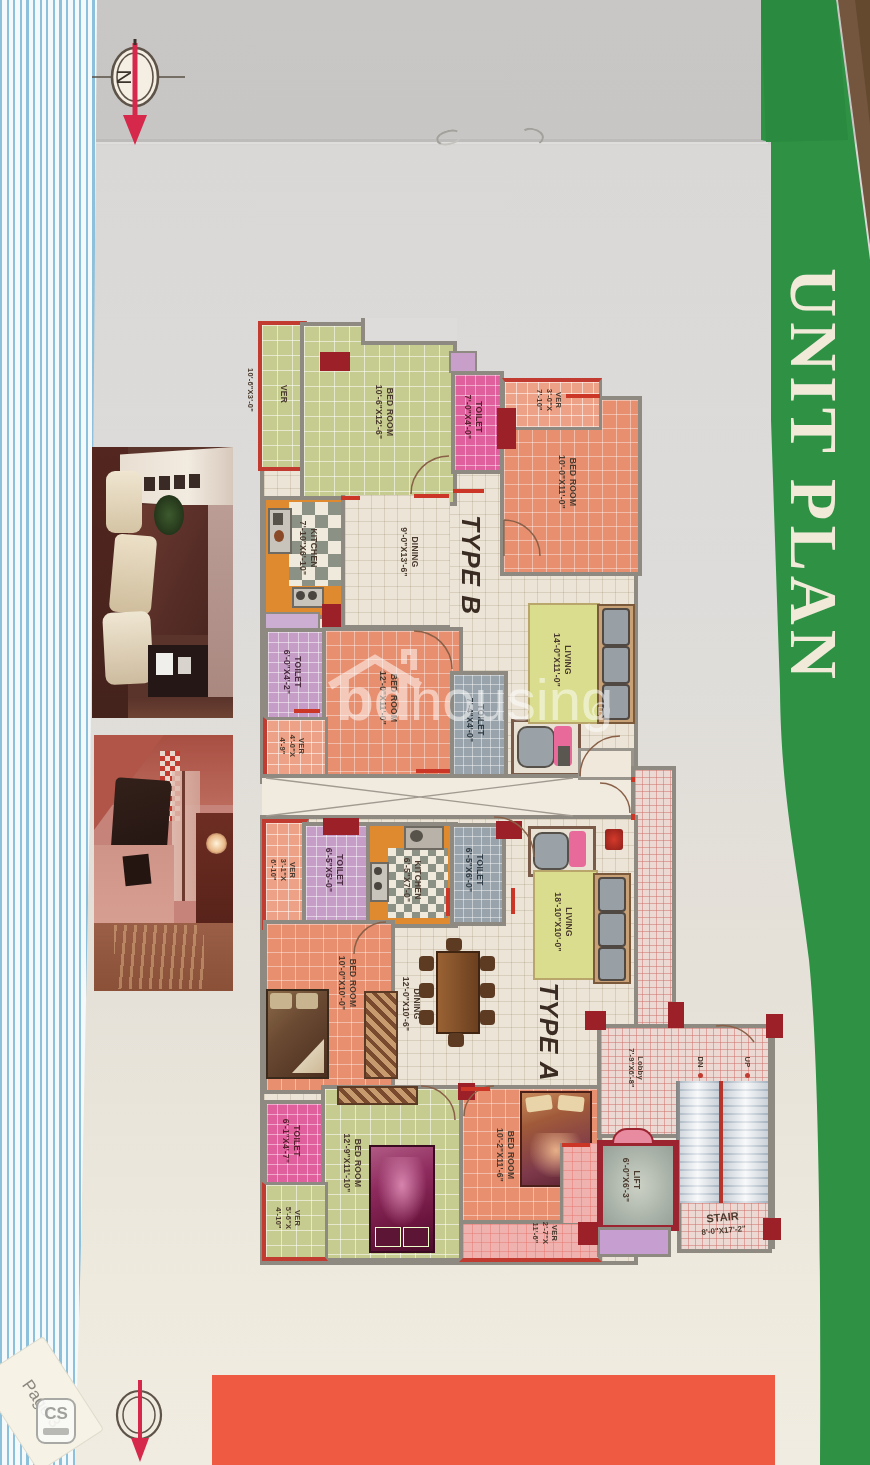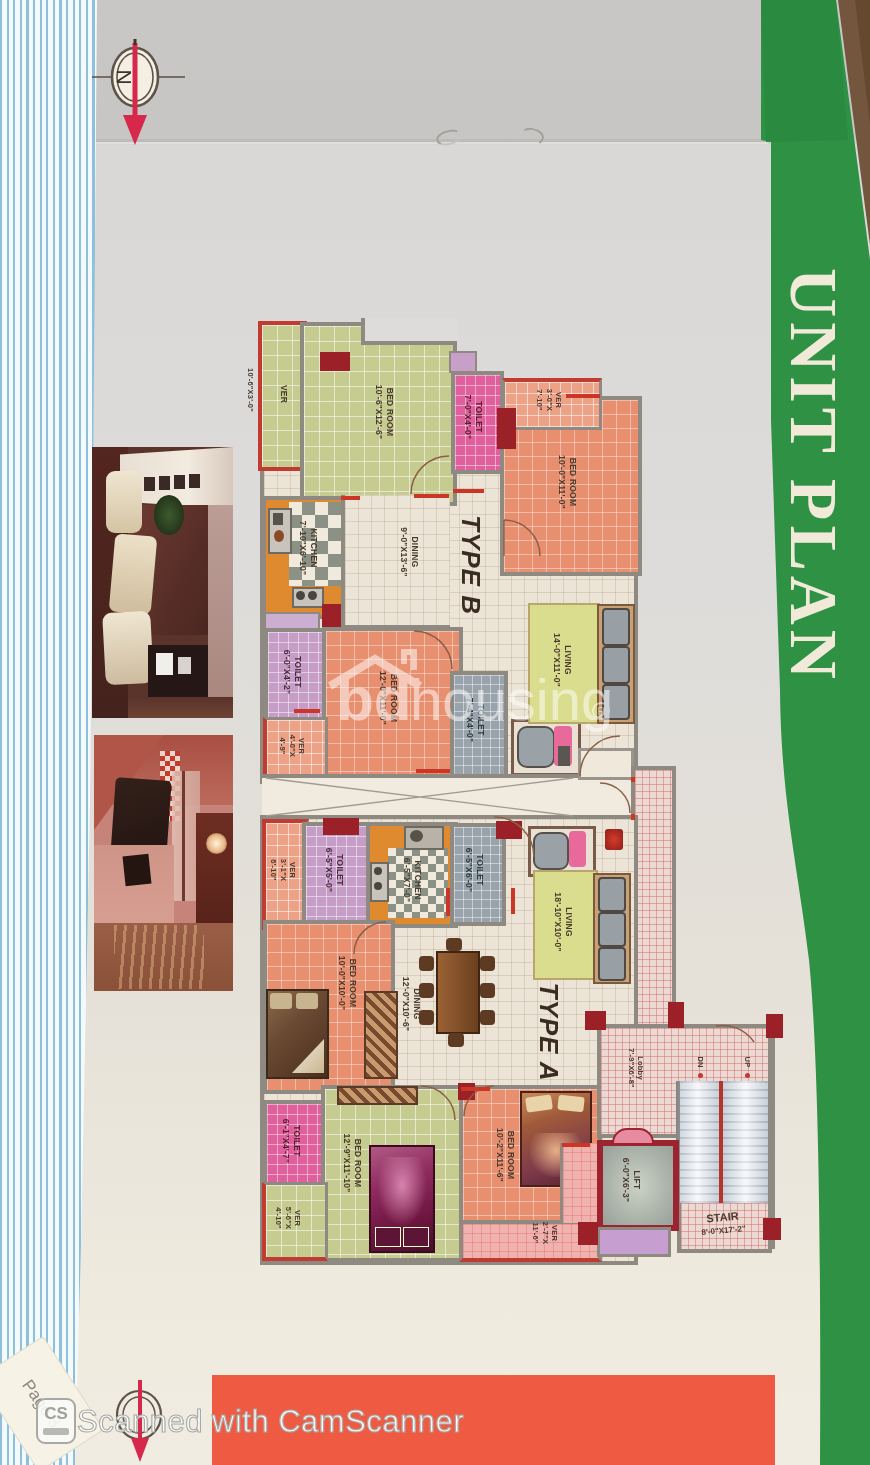--- a/index.html
+++ b/index.html
@@ -439,14 +439,13 @@
 <ellipse cx="39" cy="37" rx="16" ry="18" fill="none" stroke="#5d5348" stroke-width="1.5"></ellipse>
 <line x1="40" y1="2" x2="40" y2="62" stroke="#d6284b" stroke-width="4"></line>
 <polygon points="31,60 49,60 40,84" fill="#d6284b"></polygon>
 </svg>
 
 <div class="abs" style="left:36px;top:1398px;width:36px;height:42px;background:rgba(250,250,247,.9);border:2.5px solid #a8a8a4;border-radius:9px">
 <div class="abs" style="left:0;top:4px;width:36px;text-align:center;font-size:17px;font-weight:bold;color:#a0a09c">CS</div>
 <div class="abs" style="left:5px;top:28px;width:26px;height:7px;background:#b8b8b4;border-radius:2px"></div>
 </div>
 
-<div class="abs" style="left:77px;top:1404px;font-size:31px;color:rgba(255,255,255,.95);-webkit-text-stroke:1.15px #a8a8a5;letter-spacing:.5px">Scanned with CamScanner</div>
 </div>
 
 </body></html>

